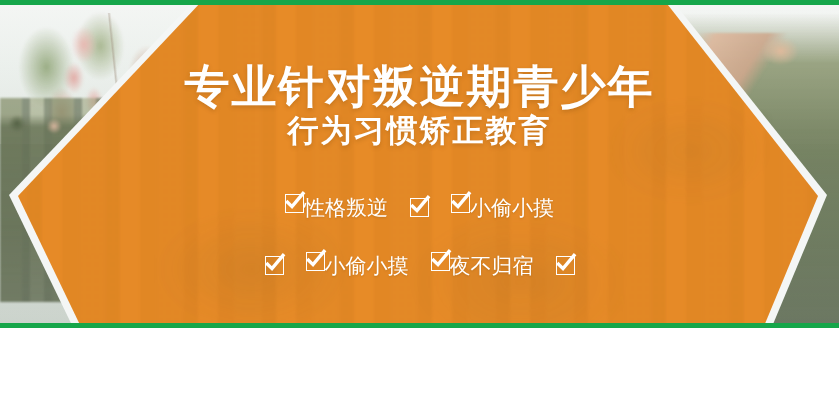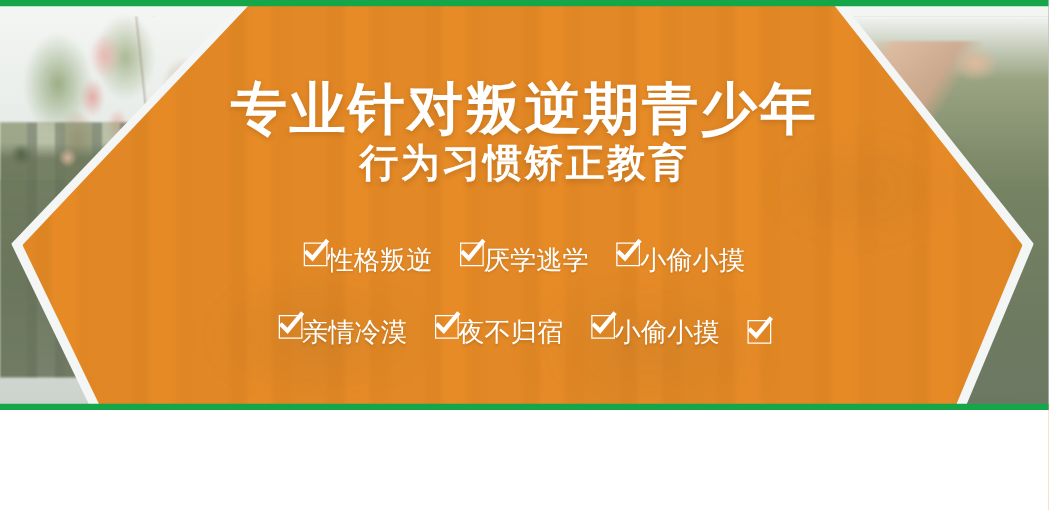--- a/index.html
+++ b/index.html
@@ -324,56 +324,54 @@
               </svg>
           </span>
           <span>性格叛逆</span>
         </div>
         <div class="check-item">
           <span class="check-box">
             <svg viewBox="0 0 22 22" aria-hidden="true">
                 <path d="M3.5 11.2 L8 15.6 L19 2.4" fill="none" stroke="#ffffff" stroke-width="3.4" stroke-linecap="square"></path>
               </svg>
           </span>
-          <span>厌学逃学</span>
         </div>
         <div class="check-item">
           <span class="check-box">
             <svg viewBox="0 0 22 22" aria-hidden="true">
                 <path d="M3.5 11.2 L8 15.6 L19 2.4" fill="none" stroke="#ffffff" stroke-width="3.4" stroke-linecap="square"></path>
               </svg>
           </span>
           <span>小偷小摸</span>
         </div>
       </div>
 
       <div class="check-row">
         <div class="check-item">
           <span class="check-box">
             <svg viewBox="0 0 22 22" aria-hidden="true">
                 <path d="M3.5 11.2 L8 15.6 L19 2.4" fill="none" stroke="#ffffff" stroke-width="3.4" stroke-linecap="square"></path>
               </svg>
           </span>
-          <span>亲情冷漠</span>
+        </div>
+        <div class="check-item">
+          <span class="check-box">
+            <svg viewBox="0 0 22 22" aria-hidden="true">
+                <path d="M3.5 11.2 L8 15.6 L19 2.4" fill="none" stroke="#ffffff" stroke-width="3.4" stroke-linecap="square"></path>
+              </svg>
+          </span>
+          <span>小偷小摸</span>
         </div>
         <div class="check-item">
           <span class="check-box">
             <svg viewBox="0 0 22 22" aria-hidden="true">
                 <path d="M3.5 11.2 L8 15.6 L19 2.4" fill="none" stroke="#ffffff" stroke-width="3.4" stroke-linecap="square"></path>
               </svg>
           </span>
           <span>夜不归宿</span>
-        </div>
-        <div class="check-item">
-          <span class="check-box">
-            <svg viewBox="0 0 22 22" aria-hidden="true">
-                <path d="M3.5 11.2 L8 15.6 L19 2.4" fill="none" stroke="#ffffff" stroke-width="3.4" stroke-linecap="square"></path>
-              </svg>
-          </span>
-          <span>小偷小摸</span>
         </div>
         <div class="check-item">
           <span class="check-box">
             <svg viewBox="0 0 22 22" aria-hidden="true">
                 <path d="M3.5 11.2 L8 15.6 L19 2.4" fill="none" stroke="#ffffff" stroke-width="3.4" stroke-linecap="square"></path>
               </svg>
           </span>
         </div>
       </div>
 

